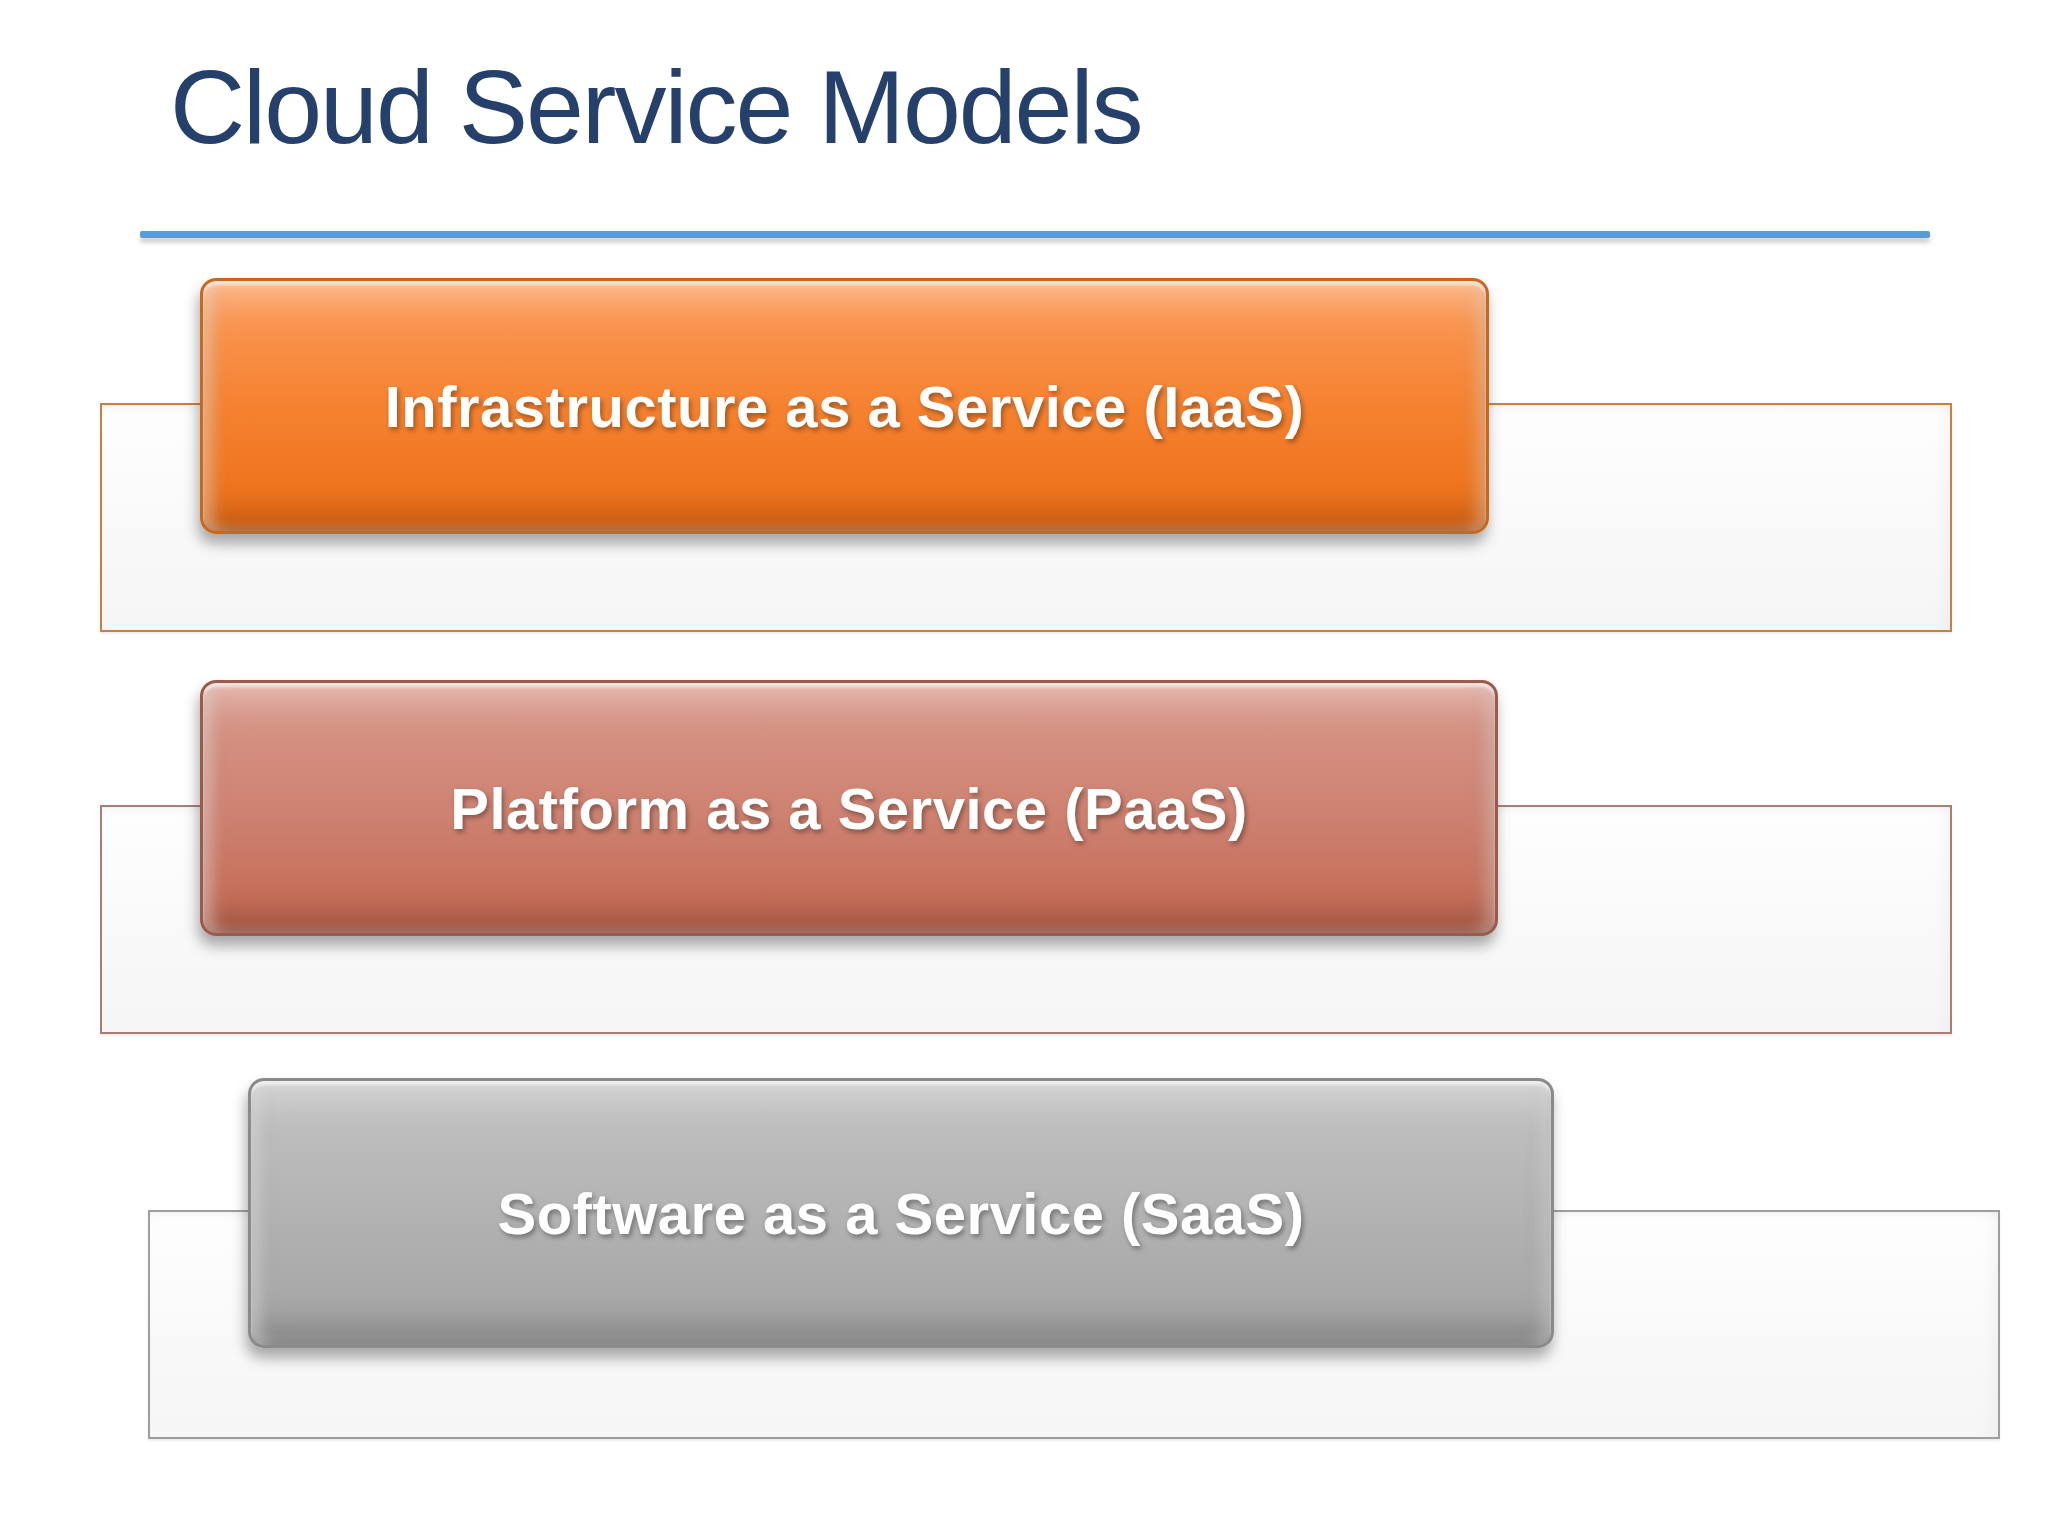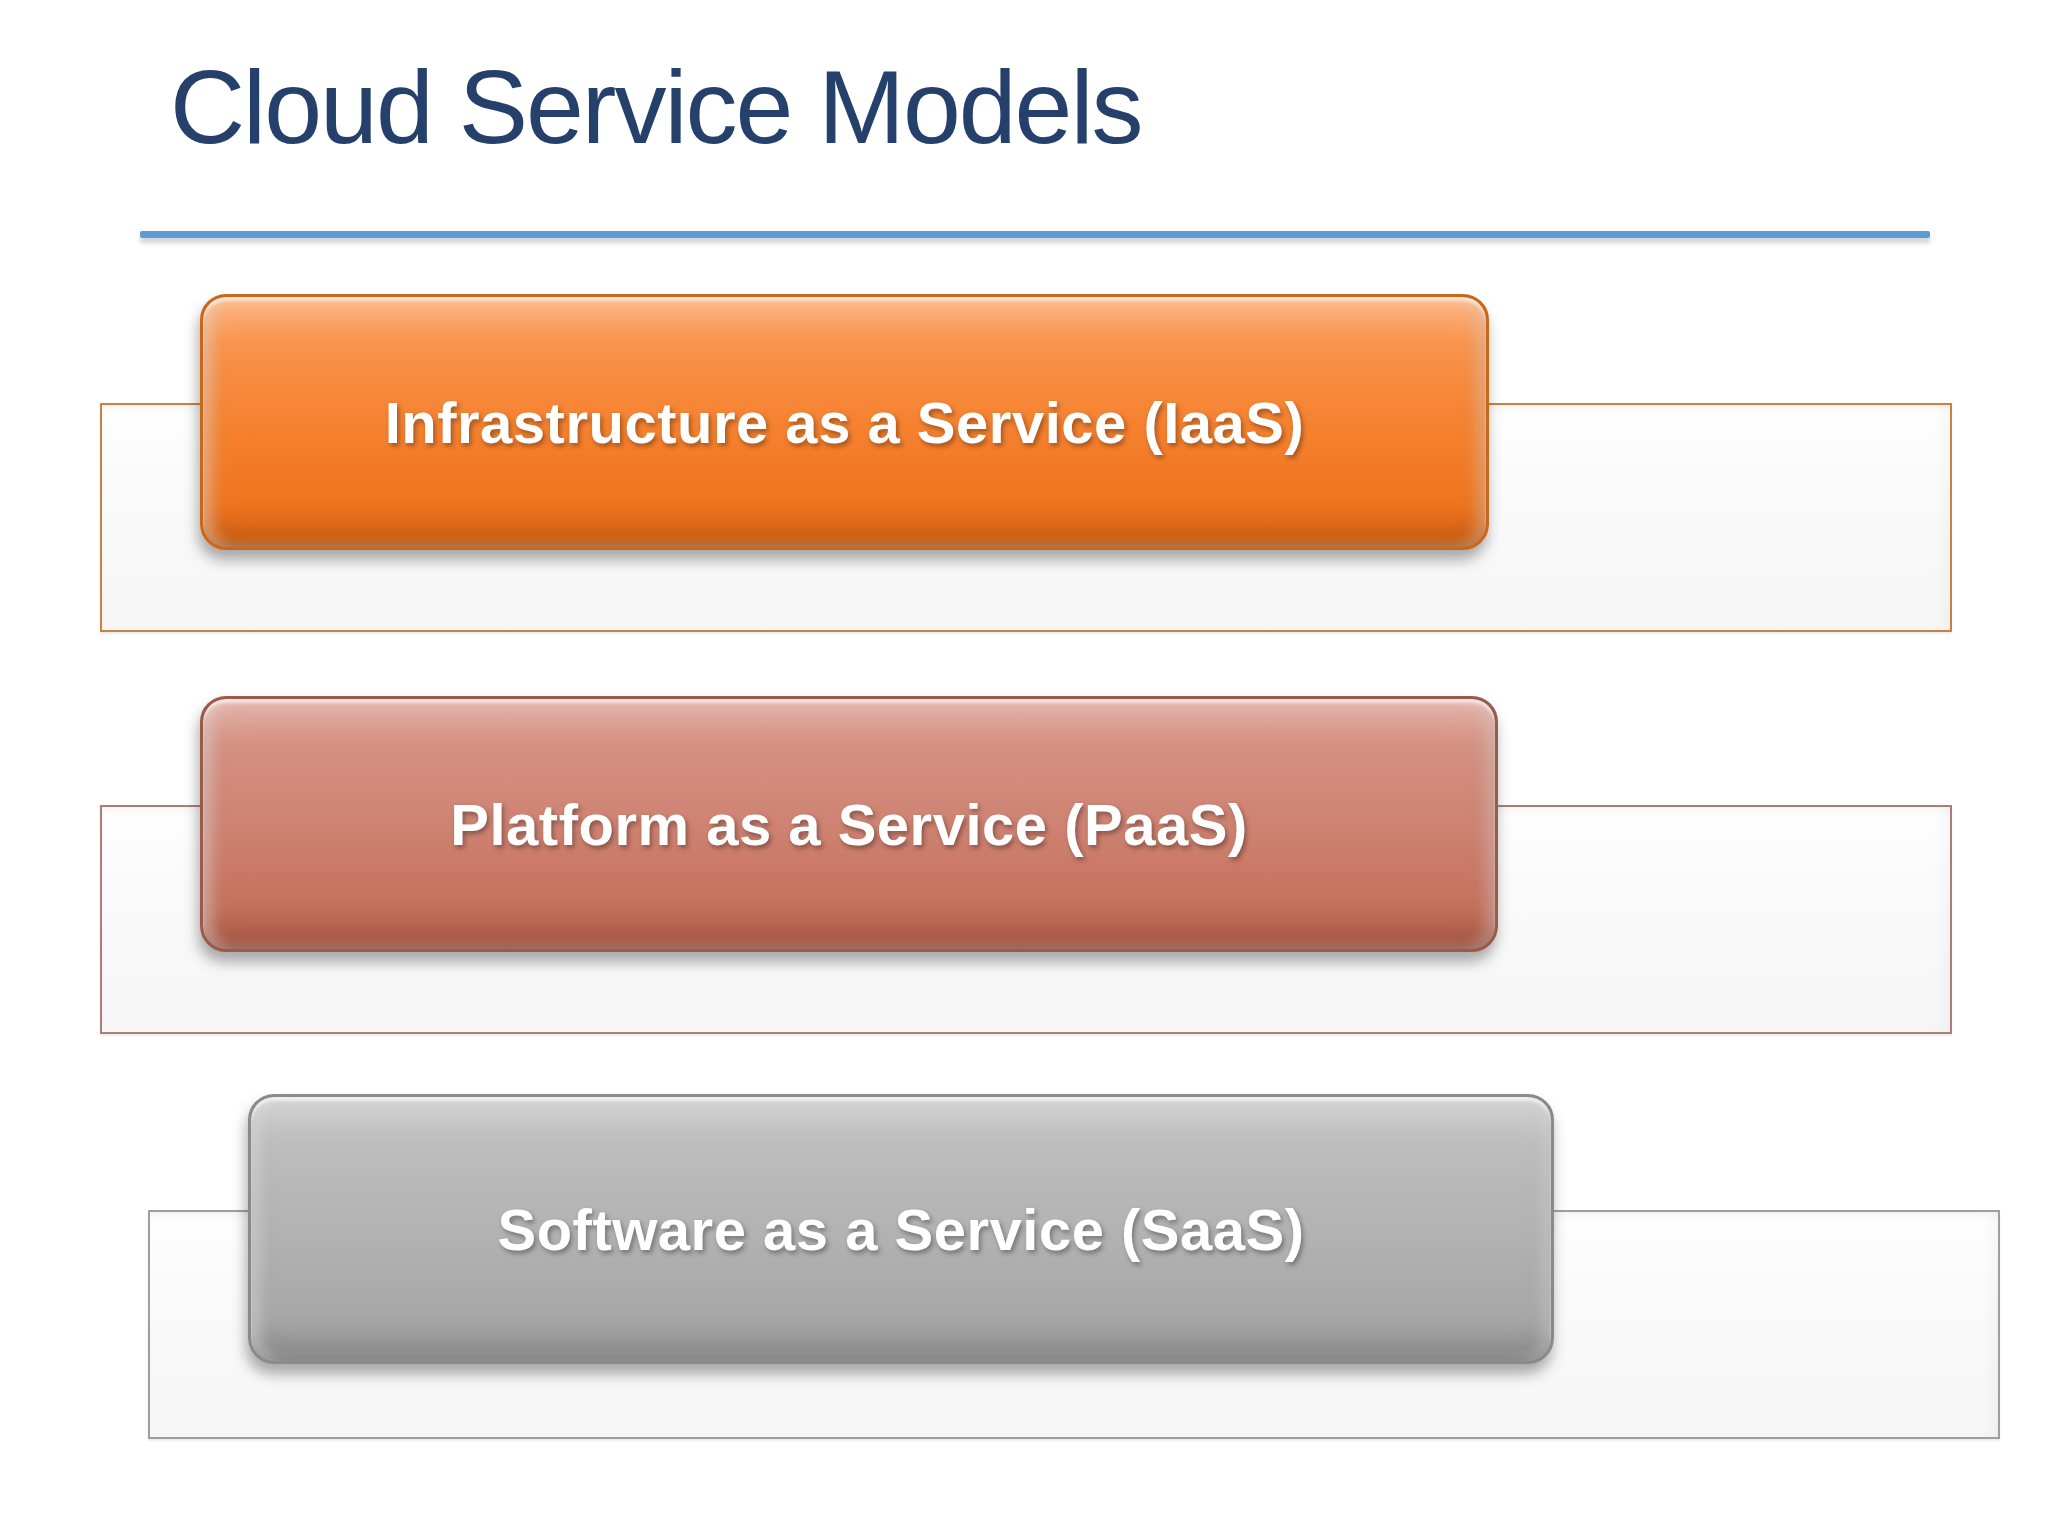--- a/index.html
+++ b/index.html
@@ -41,23 +41,23 @@
     background:linear-gradient(180deg,#FEFEFE 0%,#FAF9F9 55%,#F7F6F6 100%);
     border:2px solid var(--tray-border,#bbb);
     box-shadow:inset 0 8px 12px -8px rgba(0,0,0,0.07),
                inset -14px 0 18px -12px rgba(0,0,0,0.05),
                0 2px 2px rgba(0,0,0,0.08);
   }
   .row:nth-child(3) .tray{top:132px;}
 
   .pill{
     position:absolute;
-    left:200px;top:16px;
+    left:200px;top:0;
     width:1283px;height:250px;
-    border-radius:26px;
+    border-radius:16px;
     border:3px solid var(--edge,#888);
     background:linear-gradient(180deg,
       var(--fill-top,#ccc) 0%,
       var(--fill-mid,#bbb) 52%,
       var(--fill-bottom,#999) 100%);
     box-shadow:
       inset 0 4px 3px rgba(255,255,255,0.55),
       inset 0 22px 30px rgba(255,255,255,0.28),
       inset 9px 0 14px rgba(255,255,255,0.30),
       inset -9px 0 14px rgba(255,255,255,0.20),

